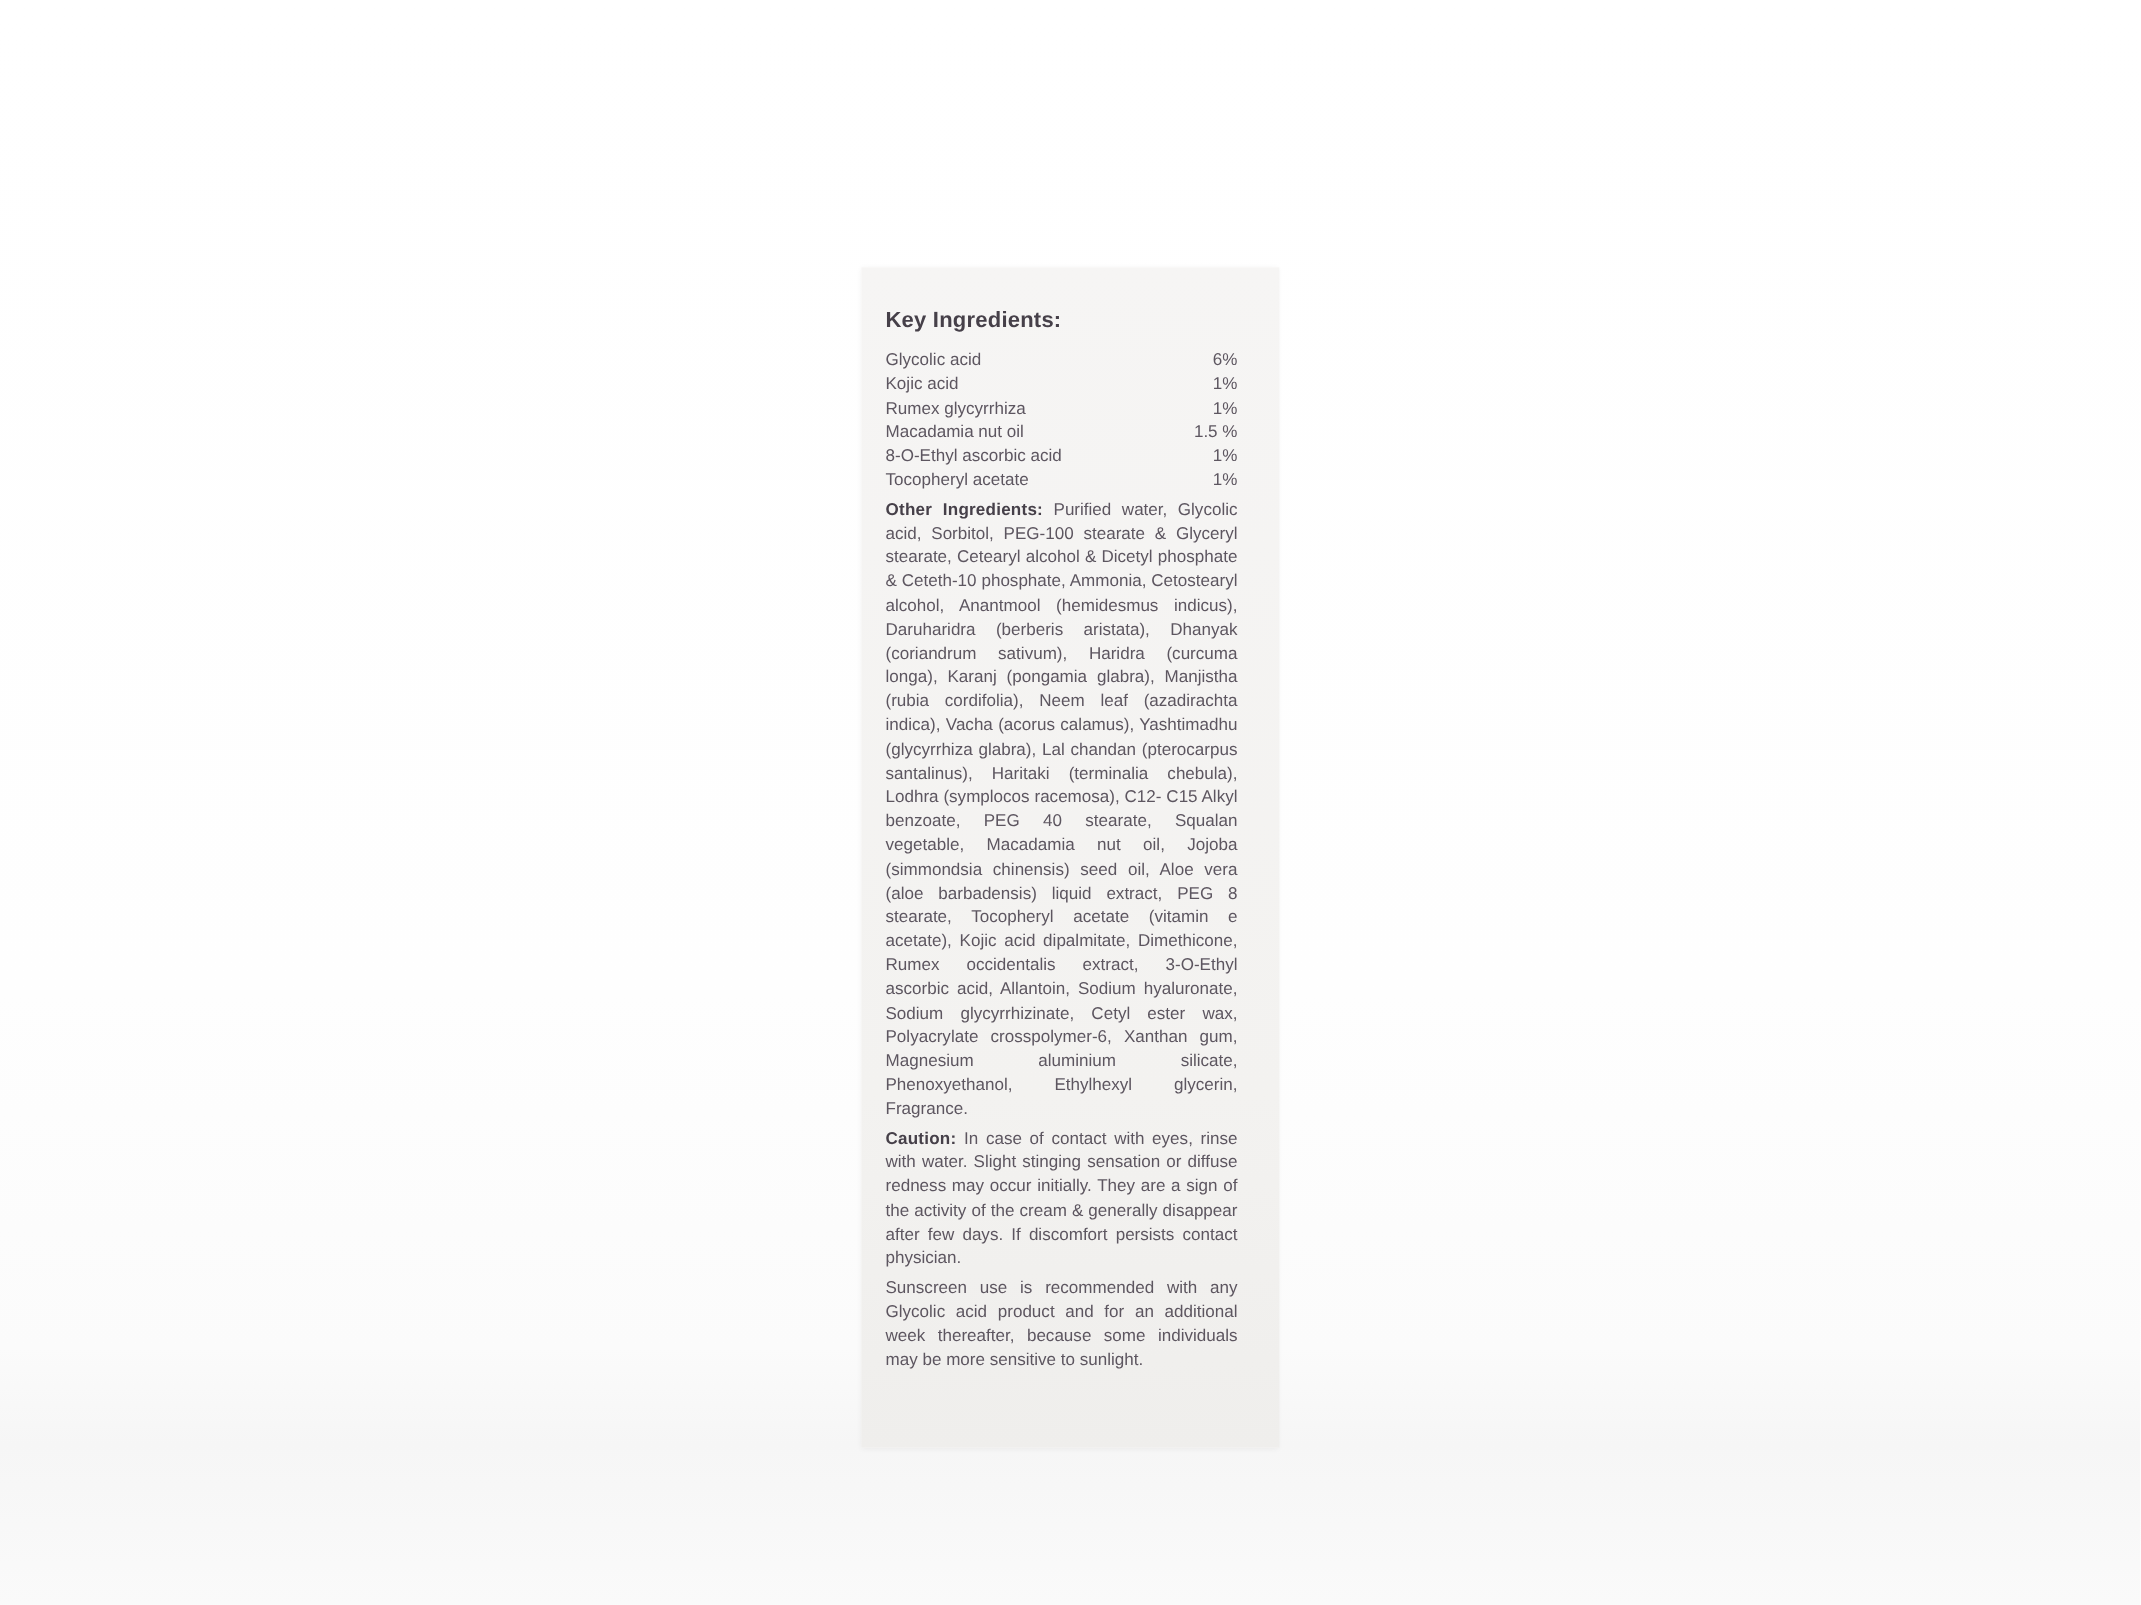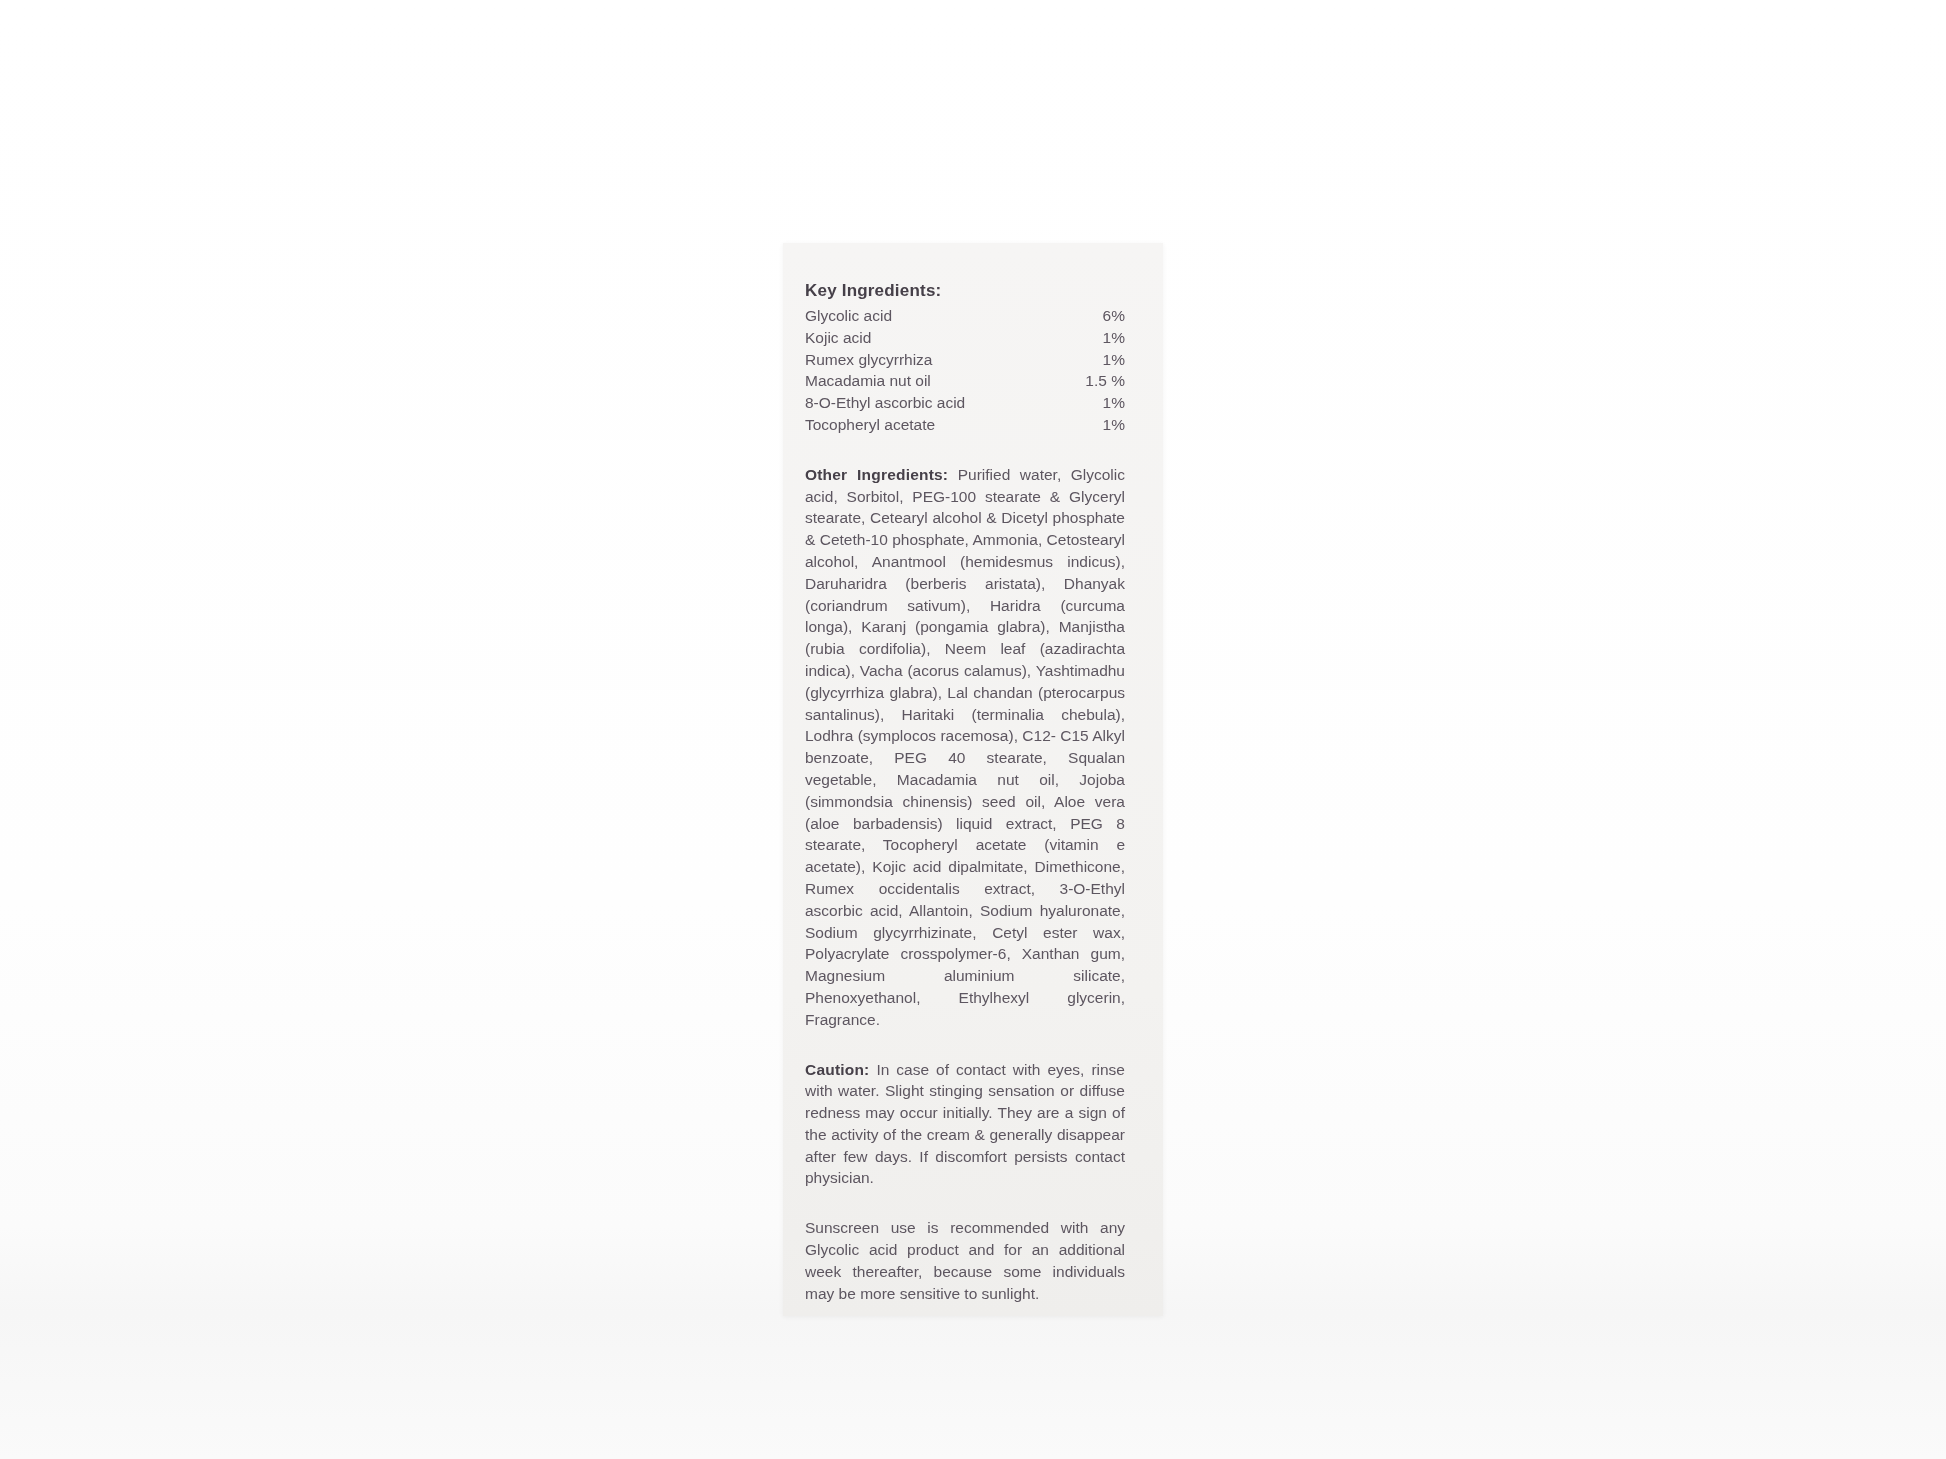--- a/index.html
+++ b/index.html
@@ -29,36 +29,36 @@
     box-sizing: border-box;
     padding: 37px 38px 0 22px;
     background: linear-gradient(180deg, #f6f5f4 0%, #f3f2f0 70%, #efeeec 100%);
     box-shadow: 0 1px 5px rgba(0,0,0,0.05);
     color: #5d5660;
     font-size: 15.5px;
     line-height: 21.8px;
   }
   .ki-heading {
     font-weight: bold;
-    font-size: 17px;
+    font-size: 20px;
     color: #464049;
     line-height: 22px;
-    margin-bottom: 3px;
+    margin-bottom: 15px;
     letter-spacing: 0.2px;
   }
   .ki-row {
     display: flex;
     justify-content: space-between;
     align-items: baseline;
     line-height: 21.8px;
   }
   .ki-name { white-space: nowrap; }
   .ki-val  { white-space: nowrap; }
   .para {
-    margin: 28px 0 0 0;
+    margin: 5px 0 0 0;
     text-align: justify;
   }
   .para b {
     color: #464049;
     letter-spacing: 0.2px;
   }
 </style>
 </head>
 <body>
 

